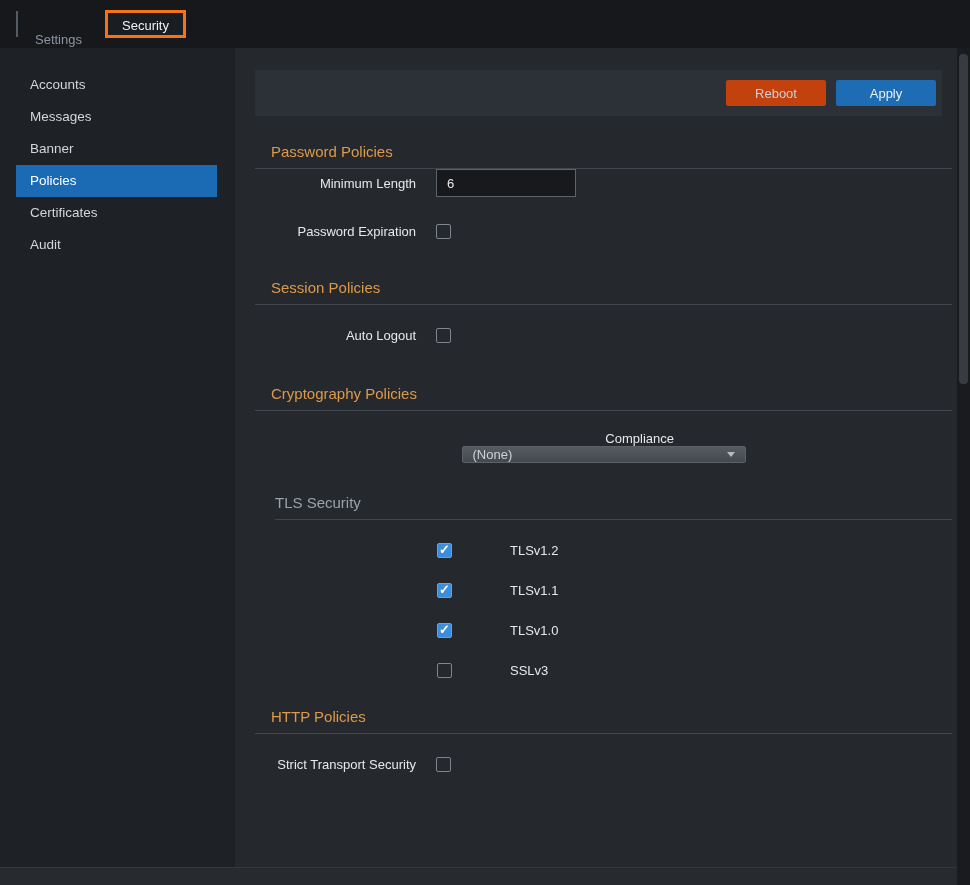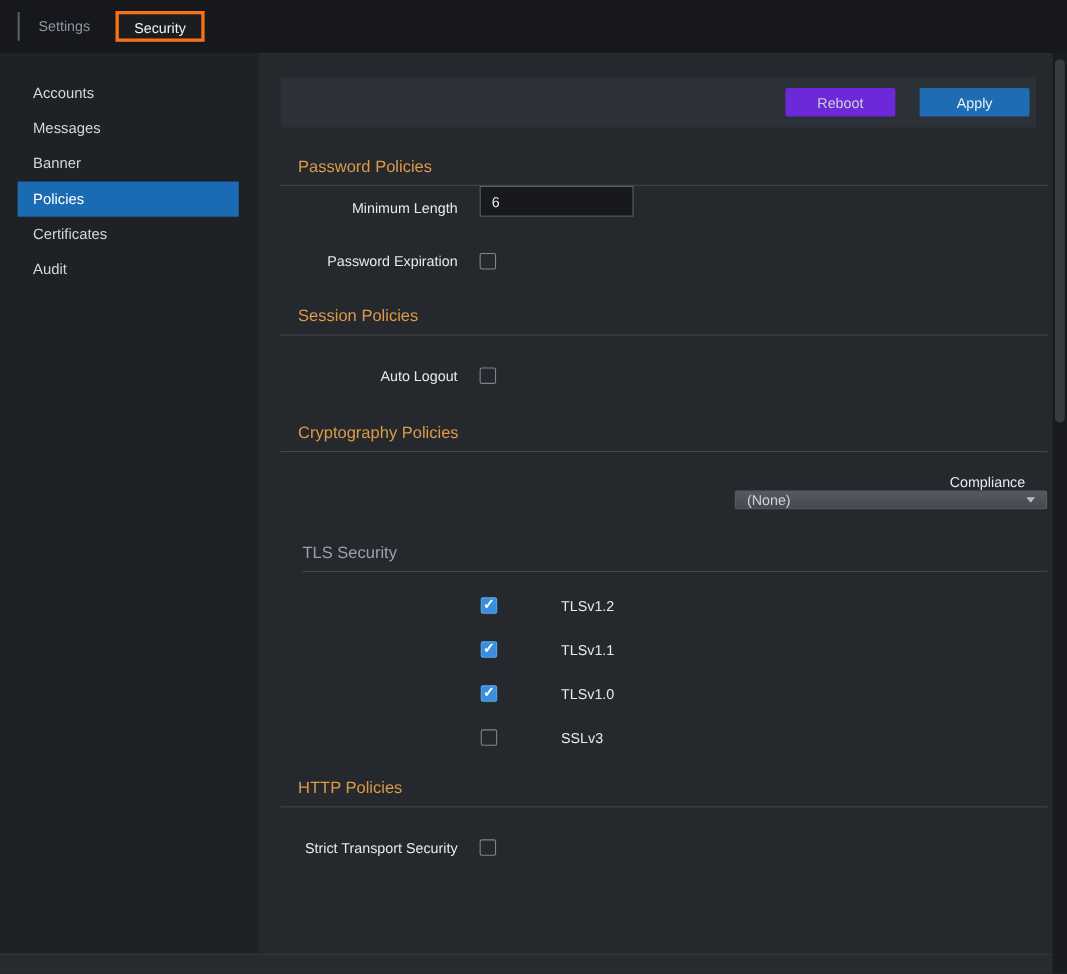--- a/index.html
+++ b/index.html
@@ -4,51 +4,51 @@
 <style>
   * { margin:0; padding:0; box-sizing:border-box; }
   html,body { width:970px; height:885px; overflow:hidden;
     font-family:"Liberation Sans", sans-serif; background:#25282d; }
 
   
   .topbar { position:absolute; left:0; top:0; width:970px; height:48px;
     background:#16181c; z-index:5; }
   .topbar-accent { position:absolute; left:16px; top:11px; width:2px; height:26px;
     background:#565c63; }
-  .tab-settings { position:absolute; left:35px; top:16px; font-size:13px;
+  .tab-settings { position:absolute; left:35px; top:32px; font-size:13px;
     color:#8b95a1; cursor:pointer; }
   .tab-security { position:absolute; left:105px; top:10px; height:28px;
     padding:0 14px; line-height:26px; font-size:13px; color:#f0f2f4;
     background:#1a1d22; border:3px solid #f97316; cursor:pointer; }
 
   
   .sidebar { position:absolute; left:0; top:48px; width:235px; height:819px;
     background:#1e2126; padding-top:21px; }
   .side-item { margin-left:16px; width:201px; height:32px; line-height:32px;
     padding-left:14px; font-size:13.5px; color:#d3d7da; cursor:pointer; }
   .side-item.selected { background:#1a6bb4; color:#ffffff; }
 
   
   .main { position:absolute; left:235px; top:48px; width:722px; height:819px;
     background:#25282d; overflow:hidden; }
   .toolbar { margin:22px 15px 0 20px; height:46px; background:#2c3037;
     display:flex; align-items:center; justify-content:flex-end; padding-right:6px; }
   .btn { width:100px; height:26px; font-size:13px; border:none; border-radius:2px;
     cursor:pointer; font-family:inherit; }
-  .btn-reboot { background:#6d28d9; color:#cdd1d5; margin-right:22px; }
+  .btn-reboot { background:#c2410c; color:#cdd1d5; margin-right:10px; }
   .btn-apply { background:#1e6cb3; color:#e8f1f9; }
 
   .content { padding:0 5px 0 20px; }
   .section-title { font-size:15px; padding-left:16px; height:18px; line-height:18px;
     margin-bottom:7px; }
   .orange { color:#dd9a49; }
   .gray-title { color:#9ba2a9; }
   .divider { border-bottom:1px solid #42464c; }
 
-  .form-row { display:flex; align-items:flex-end; height:28px; margin-bottom:20px; }
+  .form-row { display:flex; align-items:center; height:28px; margin-bottom:20px; }
   .form-label { width:161px; text-align:right; margin-right:20px; font-size:13px;
     color:#e6e9ec; }
 
   .text-input { width:140px; height:28px; background:#17191d;
     border:1px solid #5f646b; color:#e8eaec; font-size:13px; padding:0 10px;
     font-family:inherit; }
 
   .dropdown { height:27px; background:linear-gradient(#565a61,#45494f);
     border:1px solid #5c6168; border-radius:2px; display:flex; align-items:center;
     justify-content:space-between; padding:0 10px; cursor:pointer; }

